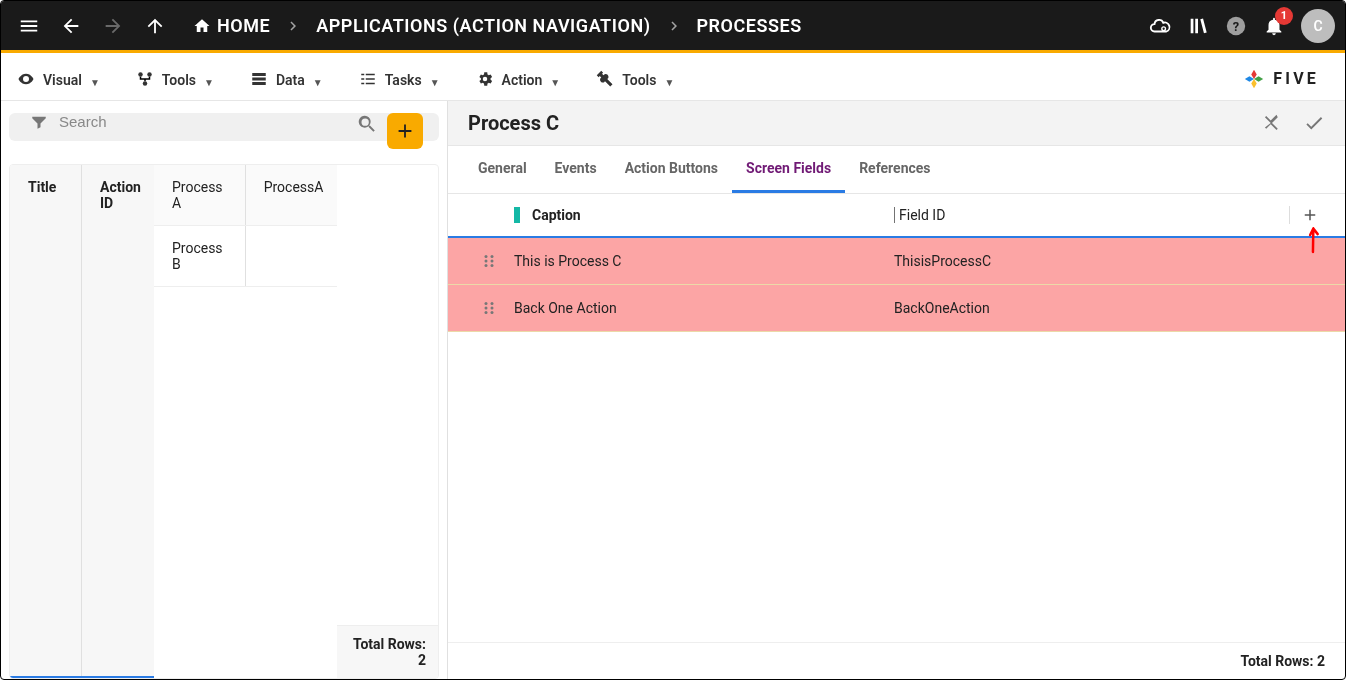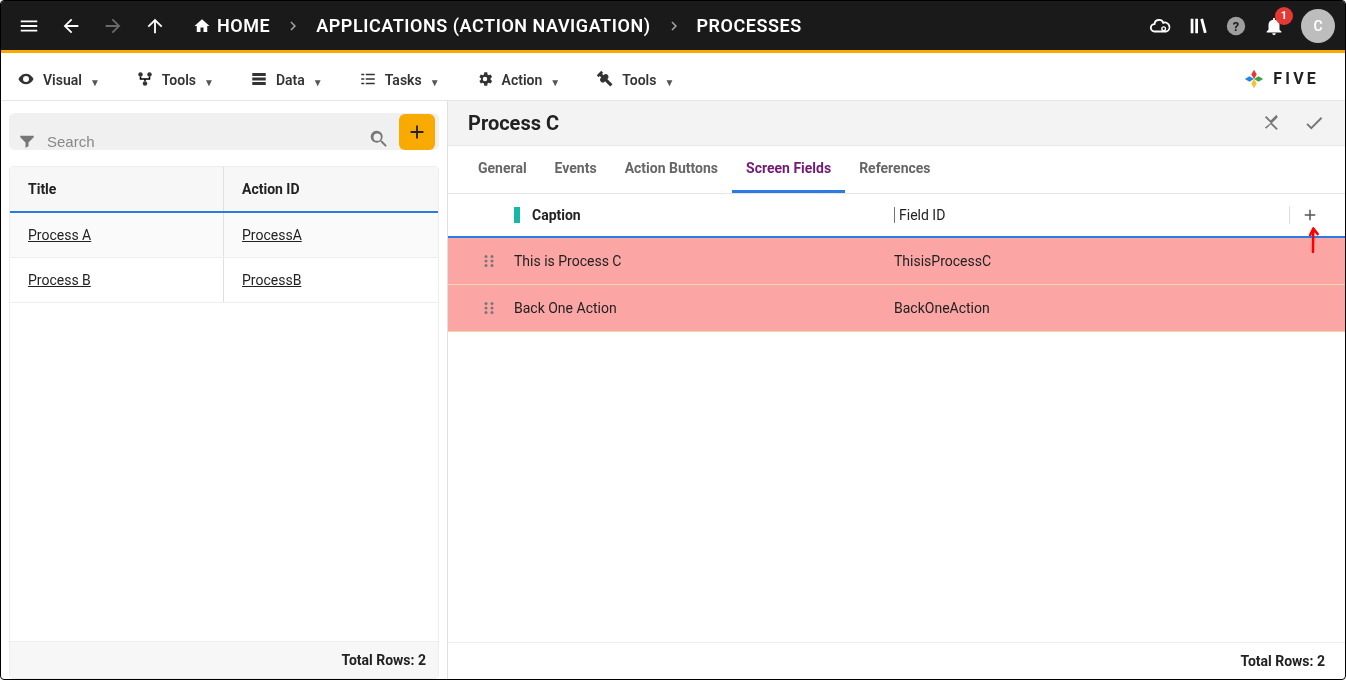--- a/index.html
+++ b/index.html
@@ -22,34 +22,34 @@
 .menubar .menu-item { display: flex; align-items: flex-end; gap: 8px; margin-right: 36px; cursor: pointer; font-weight: 600; color: #333; }
 .menubar .menu-item .caret { font-size: 10px; color: #555; }
 .brand { margin-left: auto; display: flex; align-items: center; gap: 8px; font-weight: 700; letter-spacing: 0.2em; color: #222; font-size: 16px; padding-right: 10px; }
 
 
 .content { display: flex; height: calc(680px - 52px - 48px - 2px); }
 .left-pane { width: 447px; border-right: 1px solid #e0e0e0; display: flex; flex-direction: column; padding: 12px 8px 0 8px; }
 .right-pane { flex: 1; display: flex; flex-direction: column; }
 
 
-.search-row { display: flex; align-items: flex-end; background: #f0f0f0; border-radius: 6px; height: 37px; padding: 0 4px; gap: 6px; }
+.search-row { display: flex; align-items: flex-start; background: #f0f0f0; border-radius: 6px; height: 28px; padding: 0 16px; gap: 6px; }
 .search-row .filter-ic, .search-row .mag-ic { color: #777; width: 28px; display: flex; justify-content: center; }
 .search-input { flex: 1; border: none; background: transparent; outline: none; font-size: 15px; color: #333; }
 .search-input::placeholder { color: #888; }
 .add-btn { width: 36px; height: 36px; background: #f9aa00; border-radius: 6px; display: flex; align-items: center; justify-content: center; font-size: 22px; font-weight: 400; cursor: pointer; }
 
 
-.left-table { margin-top: 16px; border: 1px solid #eee; border-radius: 4px; flex: 1; display: flex; flex-direction: column; background: #fff; overflow: hidden; }
+.left-table { margin-top: 23px; border: 1px solid #eee; border-radius: 4px; flex: 1; display: flex; flex-direction: row; background: #fff; overflow: hidden; }
 .lt-header { display: flex; background: #f7f7f7; font-weight: 700; font-size: 14px; border-bottom: 2px solid #2a7be4; }
 .lt-header div { padding: 14px 18px; }
 .lt-col-title { width: 50%; border-right: 1px solid #e0e0e0; }
 .lt-col-action { width: 50%; }
 .lt-row { display: flex; border-bottom: 1px solid #eee; cursor: pointer; }
-.lt-row div { padding: 14px 18px; text-decoration: underline; }
+.lt-row div { padding: 14px 18px; }
 .lt-row:nth-child(odd) { background: #fafafa; }
 .lt-row:nth-child(even) { background: #fff; }
 .lt-footer { margin-top: auto; text-align: right; font-weight: 700; padding: 10px 12px; border-top: 1px solid #eee; background: #f7f7f7; }
 
 
 .detail-header { display: flex; align-items: center; padding: 10px 20px; font-size: 20px; font-weight: 700; background: #f3f3f3; border-bottom: 1px solid #e6e6e6; }
 .detail-header .dh-actions { margin-left: auto; display: flex; gap: 20px; color: #777; }
 .detail-header .dh-actions span { cursor: pointer; font-size: 20px; }
 
 
@@ -242,21 +242,20 @@
         <div class="lt-col-title">Title</div>
         <div class="lt-col-action">Action ID</div>
       </div>
       <div id="lt-rows">
           <div class="lt-row">
             <div class="lt-col-title">Process A</div>
             <div class="lt-col-action">ProcessA</div>
           </div>
           <div class="lt-row">
             <div class="lt-col-title">Process B</div>
-            <div class="lt-col-action">ProcessB</div>
           </div>
         </div>
       <div class="lt-footer">Total Rows: 2</div>
     </div>
   </div>
 
   <div class="right-pane">
     <div class="detail-header">
       <span>Process C</span>
       <div class="dh-actions">

